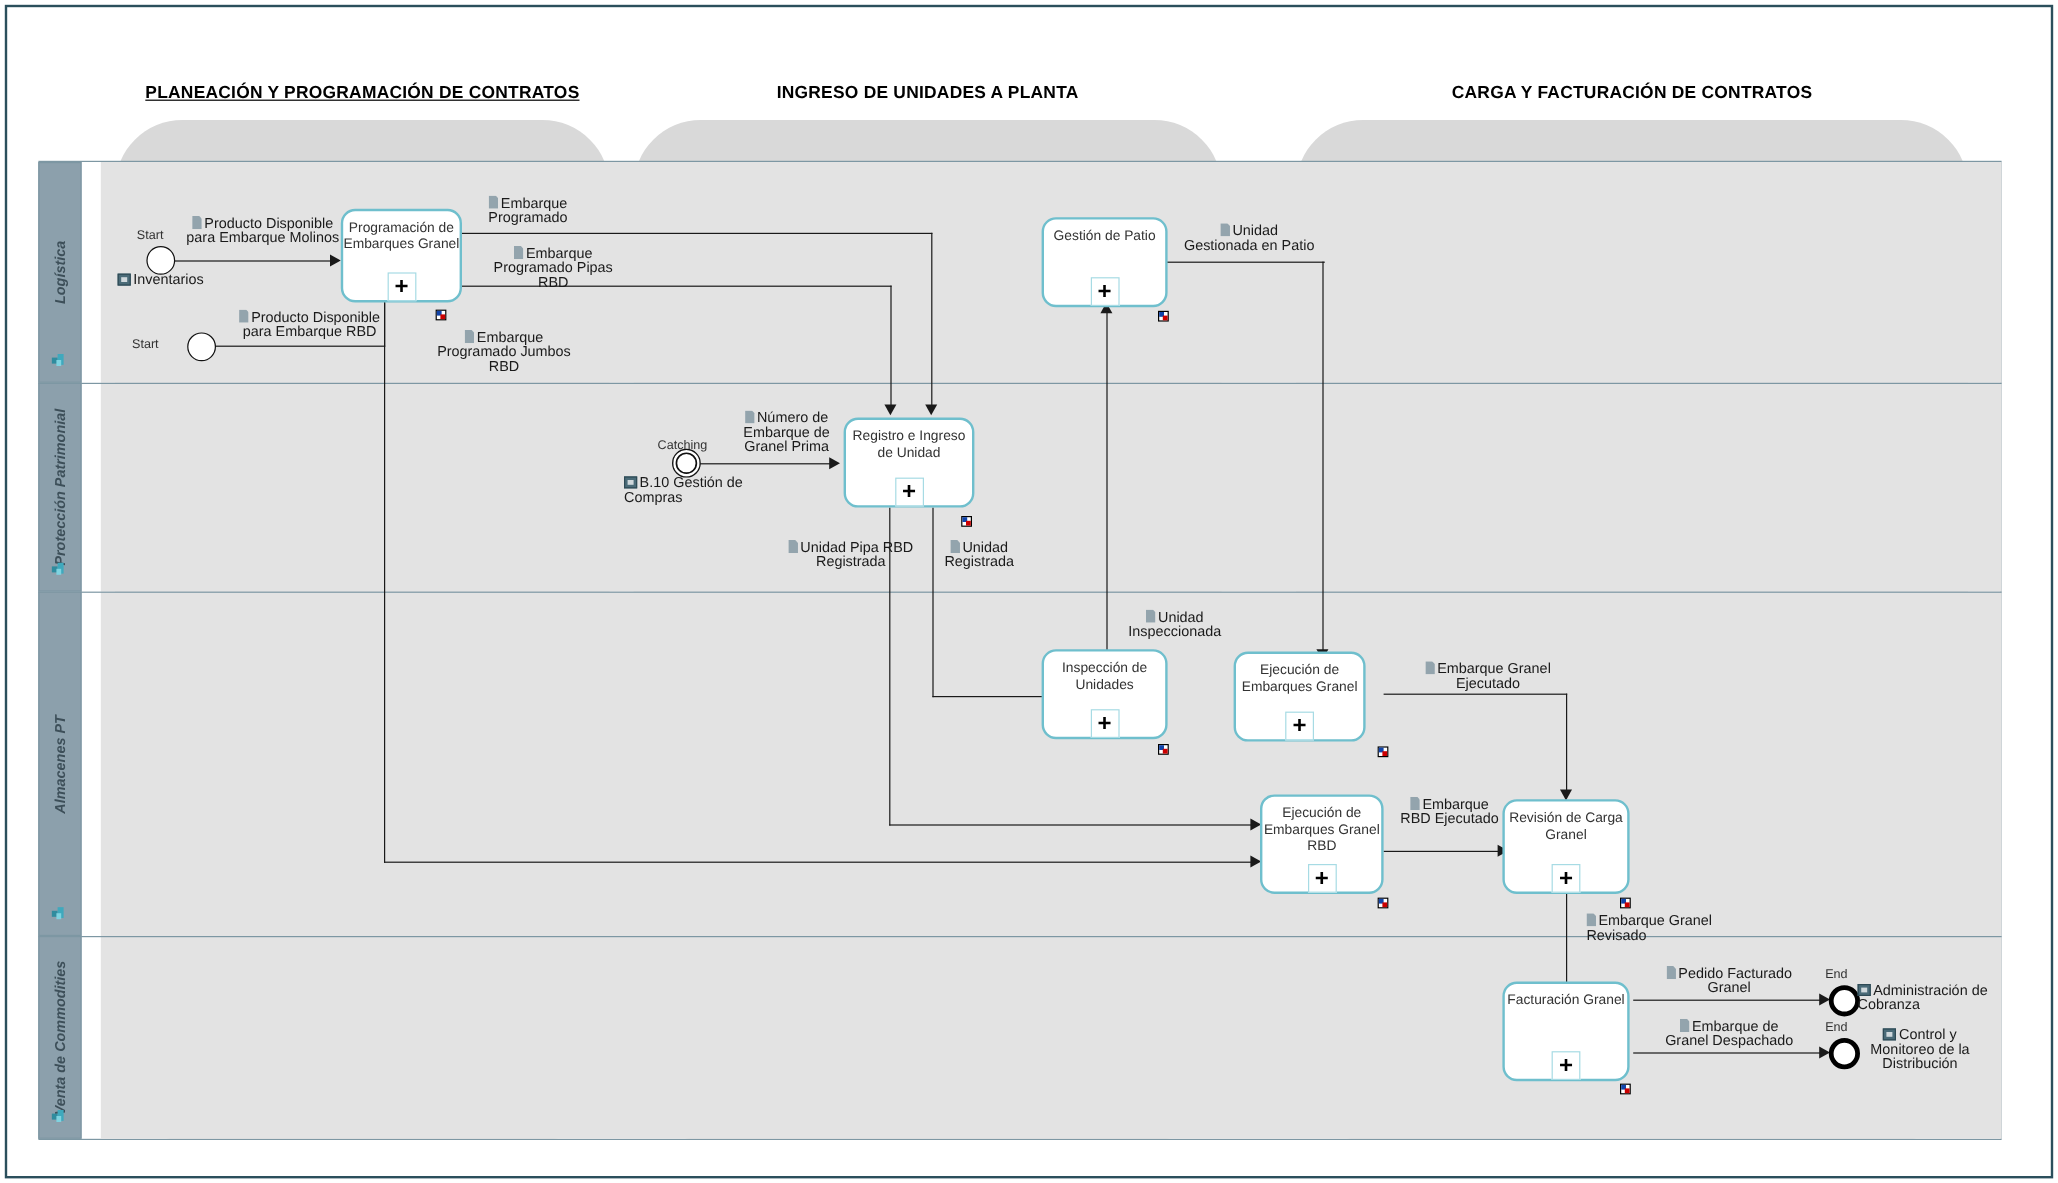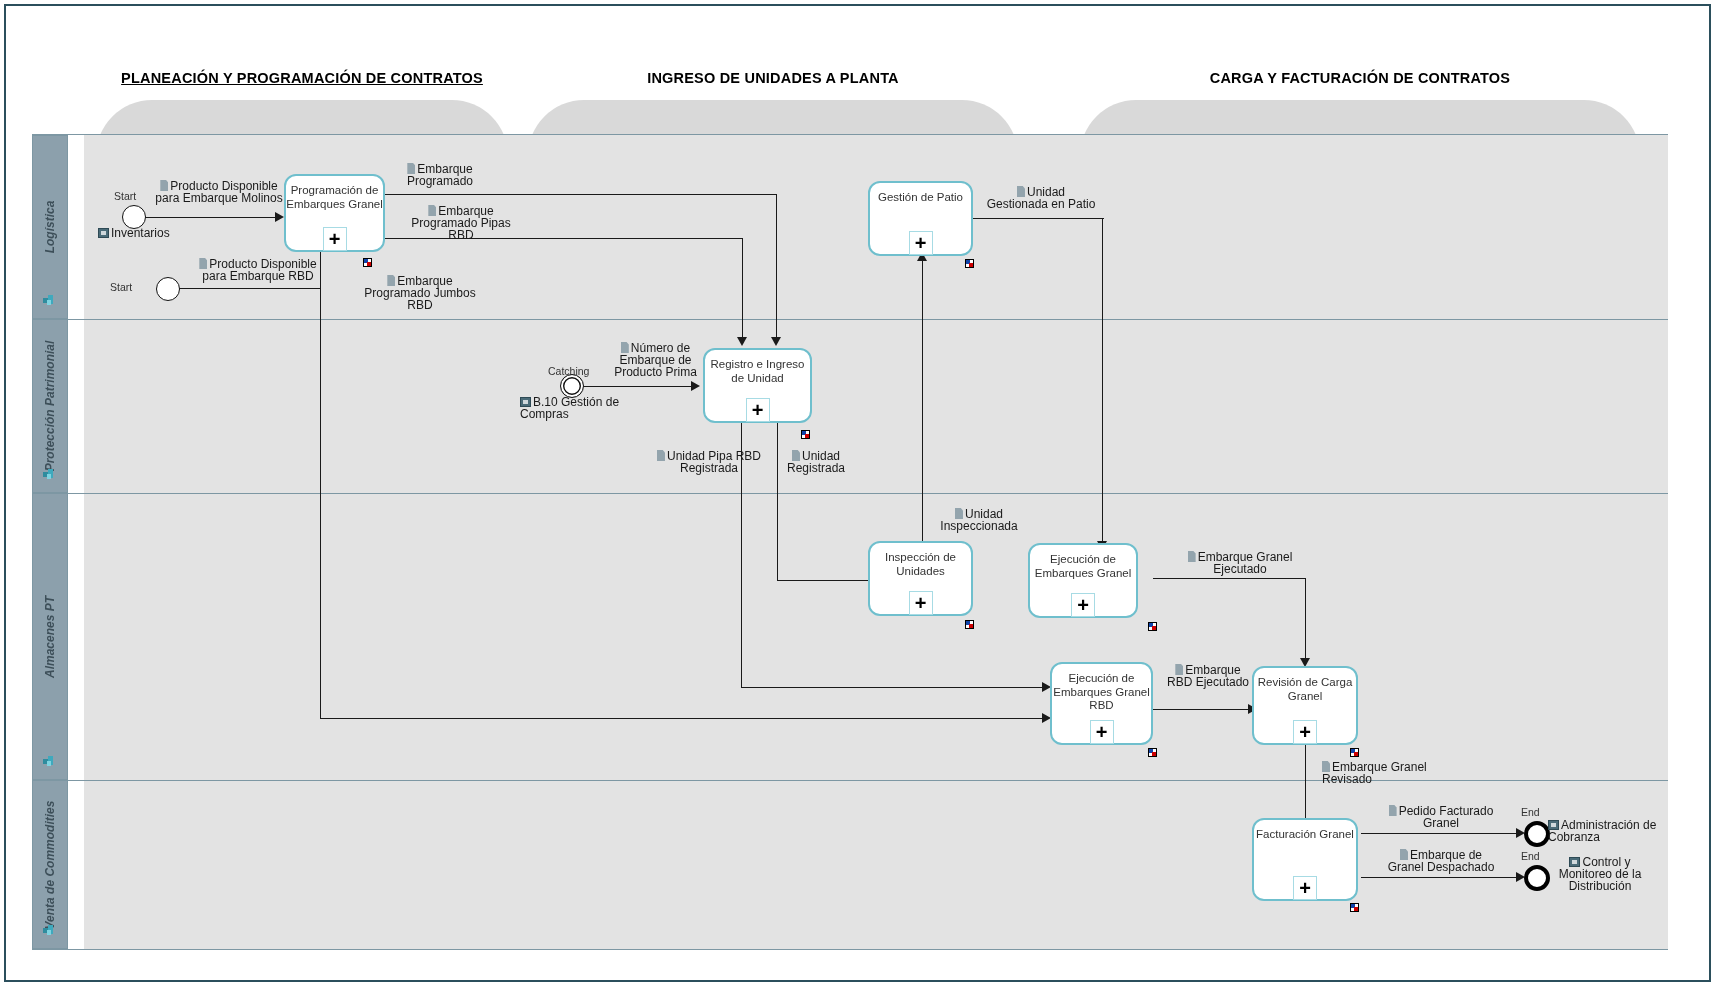--- a/index.html
+++ b/index.html
@@ -449,21 +449,21 @@
 
   <div class="flow-label" style="left:400px; top:205px; width:122px;">
     <span class="doc-ico"></span><span>Embarque Programado Pipas RBD</span>
   </div>
 
   <div class="flow-label" style="left:356px; top:275px; width:128px;">
     <span class="doc-ico"></span><span>Embarque Programado Jumbos RBD</span>
   </div>
 
   <div class="flow-label" style="left:608px; top:342px; width:95px;">
-    <span class="doc-ico"></span><span>Número de Embarque de Producto Prima</span>
+    <span class="doc-ico"></span><span>Número de Embarque de Granel Prima</span>
   </div>
 
   <div class="flow-label" style="left:655px; top:450px; width:108px;">
     <span class="doc-ico"></span><span>Unidad Pipa RBD Registrada</span>
   </div>
 
   <div class="flow-label" style="left:780px; top:450px; width:72px;">
     <span class="doc-ico"></span><span>Unidad Registrada</span>
   </div>
 

